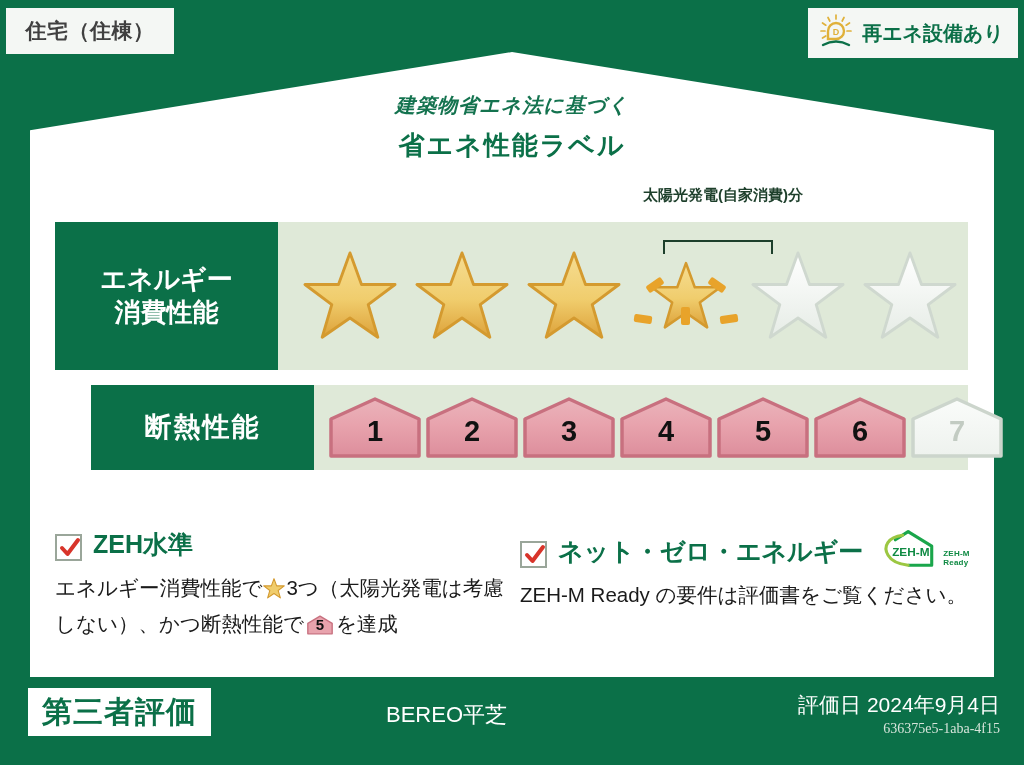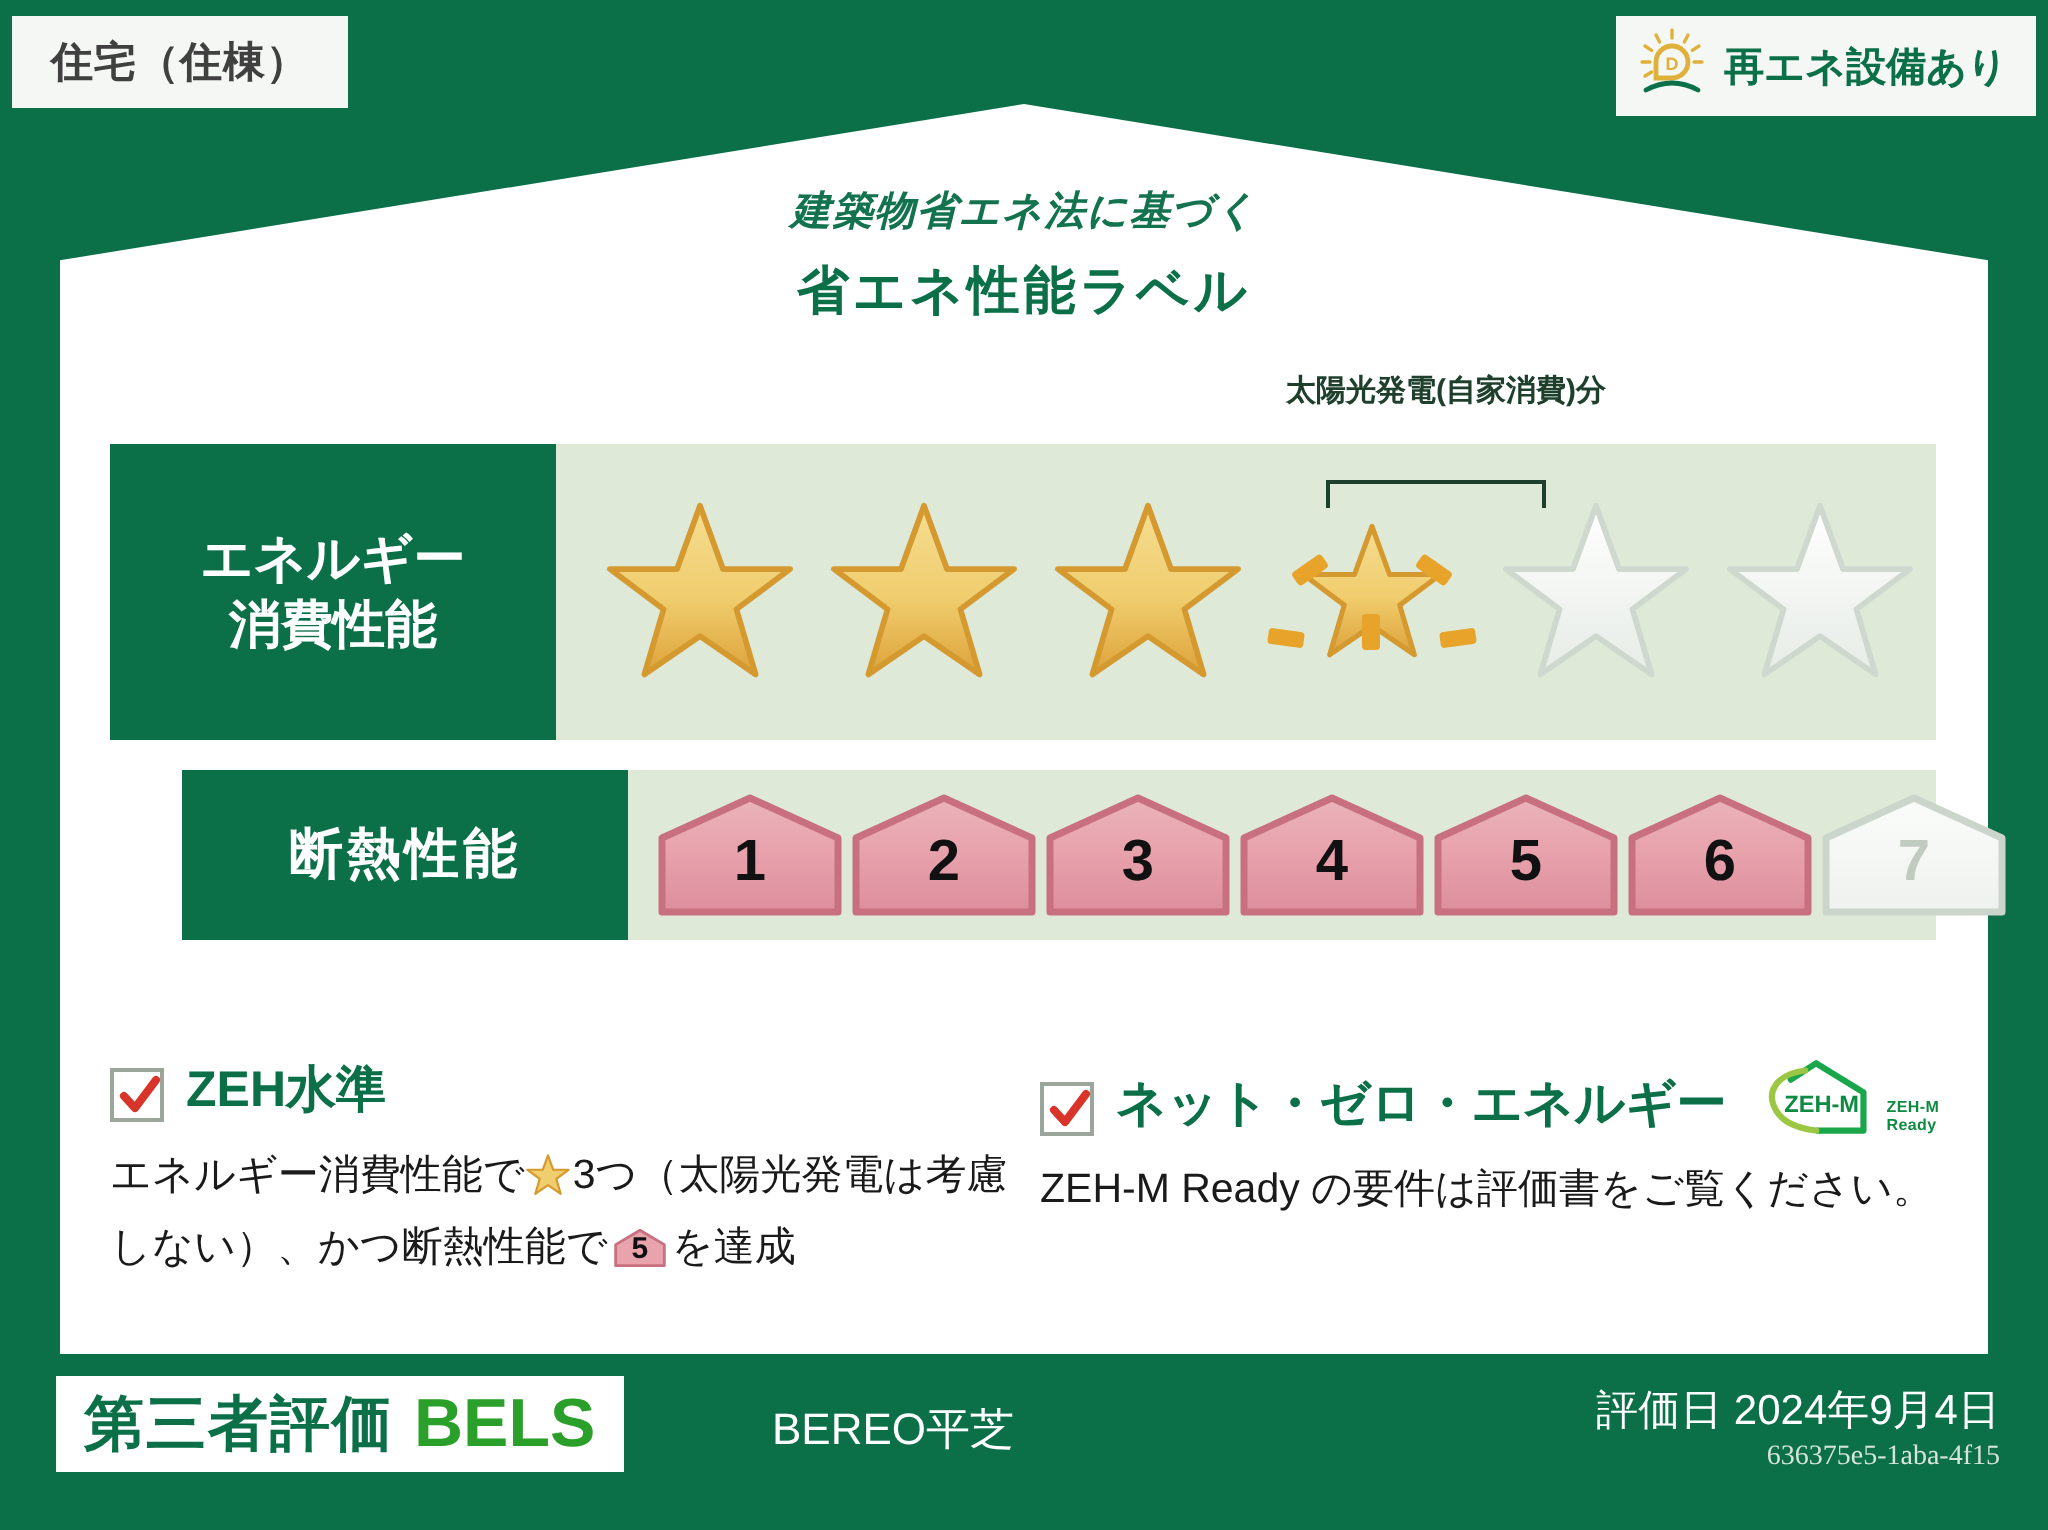--- a/index.html
+++ b/index.html
@@ -339,19 +339,18 @@
           <span>ZEH-M</span><br>
           <span>Ready</span>
         </span>
       </span>
     </div>
     <div class="info-body">ZEH-M Ready の要件は評価書をご覧ください。</div>
   </div>
 
   <div class="footer-bels">
     <span class="bels-jp">第三者評価</span>
-    <span class="bels-en">BELS</span>
   </div>
   <div class="footer-builder">BEREO平芝</div>
   <div class="footer-date">評価日 2024年9月4日</div>
   <div class="footer-id">636375e5-1aba-4f15</div>
 
 </div>
 
 </body></html>

